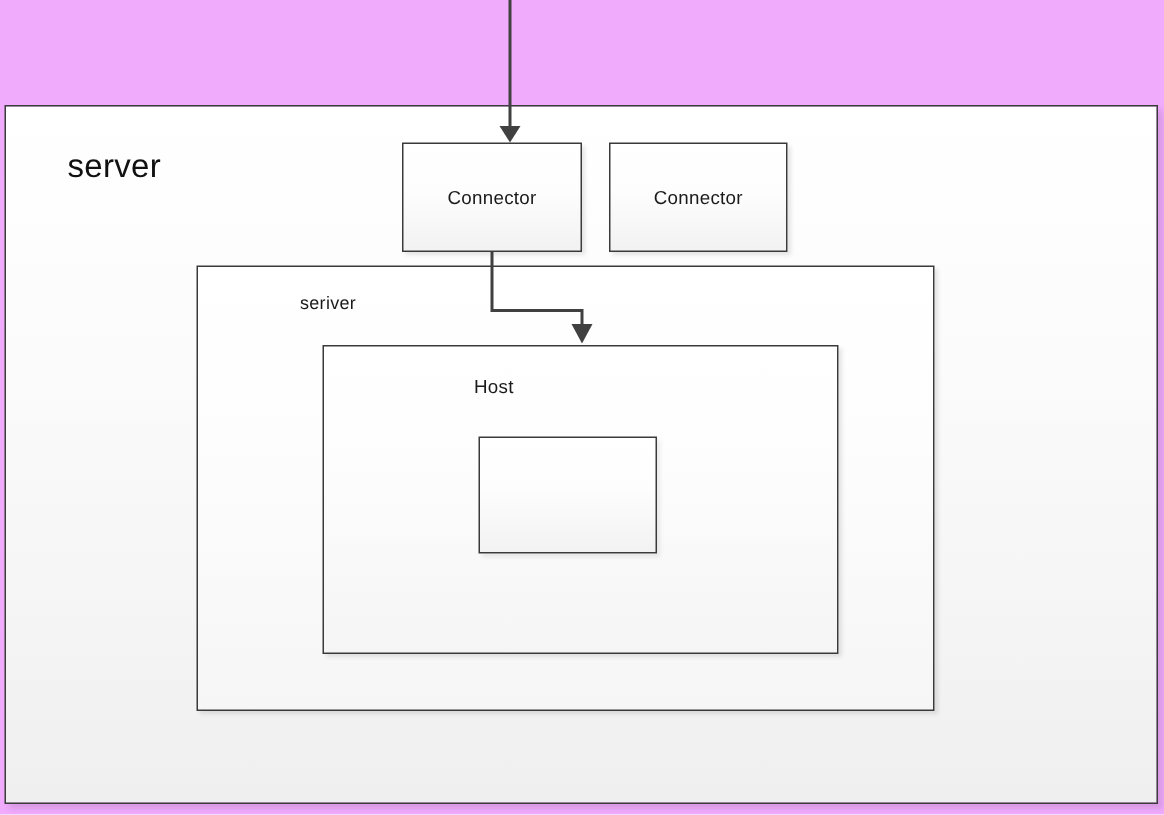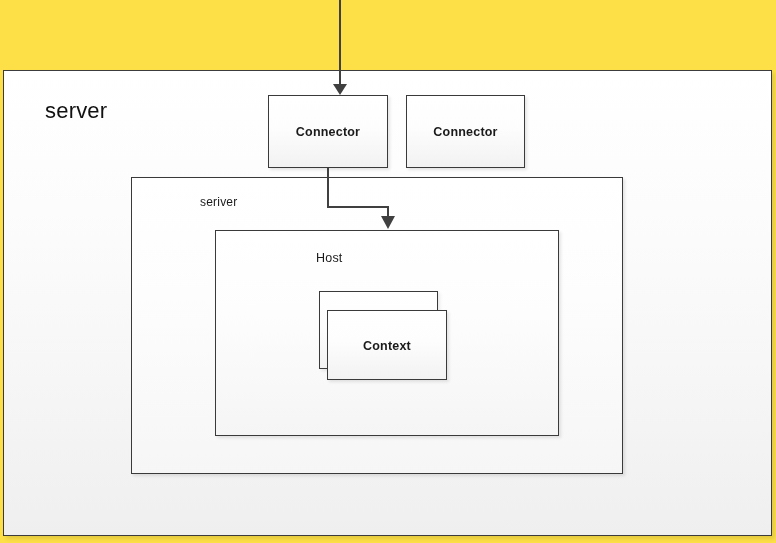--- a/index.html
+++ b/index.html
@@ -4,33 +4,32 @@
 <style>
   html, body {
     margin: 0;
     padding: 0;
     background: #ffffff;
   }
   #canvas {
     position: relative;
     width: 776px;
     height: 543px;
-    background: #fde047;
+    background: #f0abfc;
     font-family: "Liberation Sans", sans-serif;
     overflow: hidden;
   }
 
   
   .box {
     position: absolute;
     box-sizing: border-box;
     border: 1px solid #3a3a3a;
     background: linear-gradient(to bottom, #ffffff 0%, #fdfdfd 45%, #f2f2f2 100%);
     box-shadow: 2px 2px 3px rgba(0,0,0,0.10);
-    font-weight: bold;
   }
   .box-label {
     position: absolute;
     white-space: nowrap;
     color: #1a1a1a;
     letter-spacing: 0.2px;
   }
 
   
   #server-box {
@@ -144,23 +143,20 @@
 
   <div class="box" id="seriver-box"></div>
   <div class="box-label" id="seriver-label">seriver</div>
 
   <div class="box" id="host-box"></div>
   <div class="box-label" id="host-label">Host</div>
 
   <div class="box" id="context-back">
     <span class="box-label" style="left:0;top:28px;width:100%;text-align:center;font-size:12.5px;"></span>
   </div>
-  <div class="box" id="context-front">
-    <span class="box-label" id="context-front-label">Context</span>
-  </div>
 
   <div class="box" id="connector-1">
     <span class="box-label connector-label">Connector</span>
   </div>
   <div class="box" id="connector-2">
     <span class="box-label connector-label">Connector</span>
   </div>
 
   <svg class="arrow-svg" viewBox="0 0 776 543">
 

